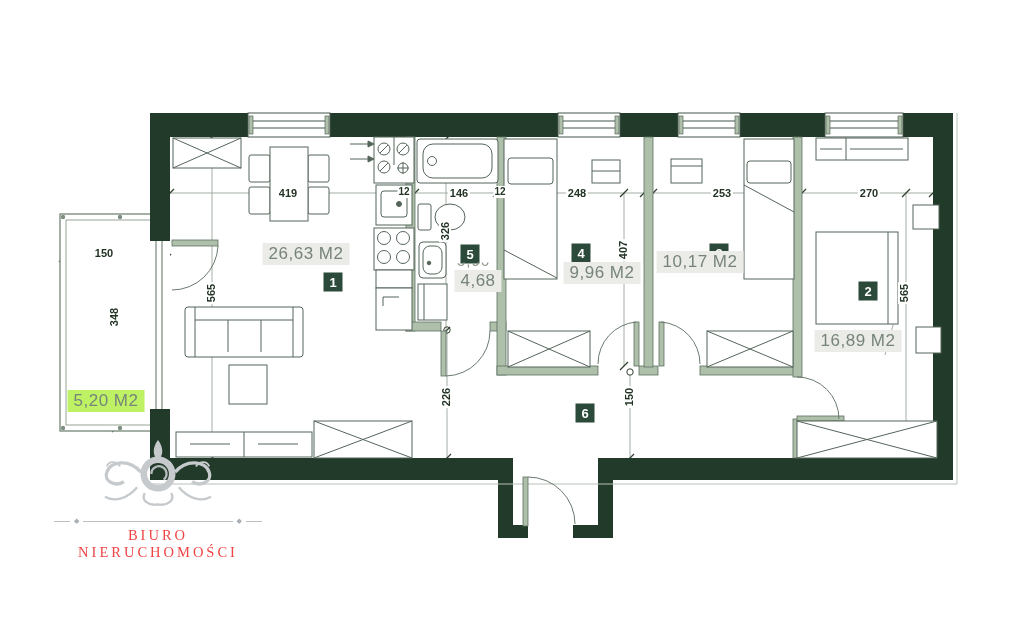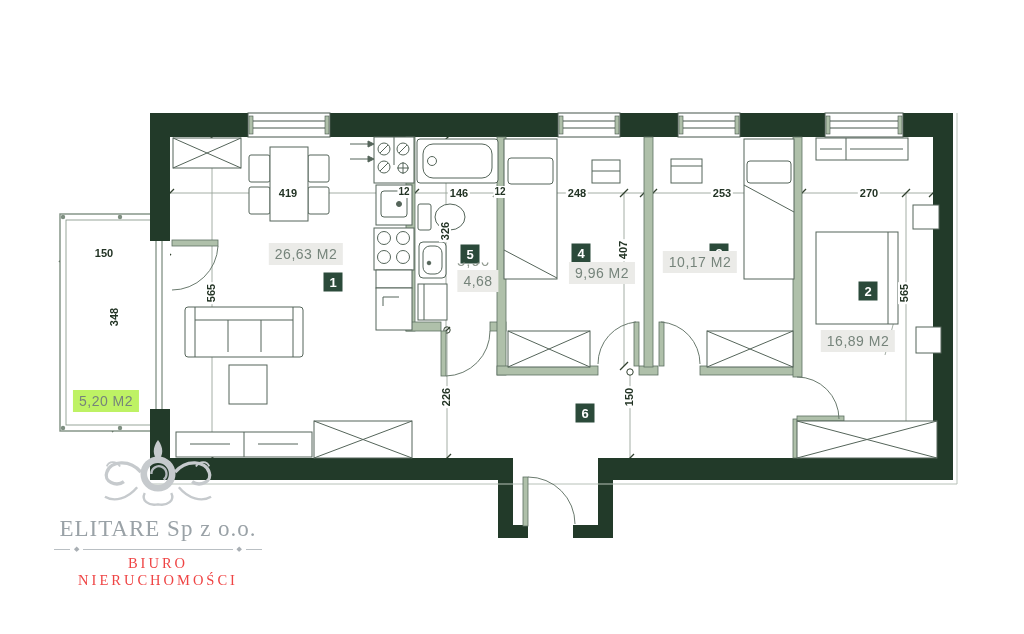--- a/index.html
+++ b/index.html
@@ -3,21 +3,21 @@
 <meta charset="utf-8">
 <style>
   html,body{margin:0;padding:0;background:#fff;}
   #stage{position:relative;width:1024px;height:634px;background:#ffffff;overflow:hidden;
          font-family:"Liberation Sans",sans-serif;}
   #plan-svg{position:absolute;left:0;top:0;}
   .lbl{position:absolute;transform:translate(-50%,-50%);white-space:nowrap;}
   .dim{background:#fff;color:#233425;font-weight:bold;font-size:11px;padding:0 2px;line-height:12px;}
   .dim.v{transform:translate(-50%,-50%) rotate(-90deg);}
   .dim.tiny{font-size:10px;padding:0 1px;}
-  .area{background:#ebebe8;color:#76847b;font-size:14px;padding:1px 6px;line-height:20px;letter-spacing:0.5px;}
+  .area{background:#ebebe8;color:#76847b;font-size:17px;padding:1px 6px;line-height:20px;letter-spacing:0.5px;}
   .area.balcony{background:#bef264;}
   .badge{background:#2b4a3a;color:#ffffff;font-weight:bold;font-size:13px;width:19px;height:19px;
          line-height:19px;text-align:center;}
   .partial-wrap{height:7px;overflow:hidden;width:42px;}
   .partial-wrap span{display:block;margin-top:-11px;color:#90998f;font-size:15px;letter-spacing:1px;}
   #logo{position:absolute;left:48px;top:438px;width:220px;text-align:center;}
   #logo .company{font-family:"Liberation Serif",serif;color:#9aa2a7;font-size:23px;letter-spacing:1px;margin-top:2px;}
   #logo .divider{display:flex;align-items:center;justify-content:center;color:#b6bcc0;margin:3px 6px 2px 6px;}
   #logo .divider .line{flex:1;border-top:1px solid #b9bfc3;}
   #logo .divider .line.short{flex:0 0 16px;}
@@ -372,21 +372,20 @@
       <path d="M63,38 a8,8 0 1 1 13,6" stroke-width="2.5" stroke="#b4babd"></path>
       <path d="M52,36 C40,22 20,24 16,36 C12,46 26,52 34,46" stroke-width="3.5"></path>
       <path d="M88,36 C100,22 120,24 124,36 C128,46 114,52 106,46" stroke-width="3.5"></path>
       <path d="M48,52 C38,64 24,68 14,62" stroke-width="2.5"></path>
       <path d="M92,52 C102,64 116,68 126,62" stroke-width="2.5"></path>
       <path d="M56,58 C52,66 60,72 70,70 C80,72 88,66 84,58" stroke-width="2.5"></path>
       <path d="M30,30 C26,24 18,24 16,30" stroke-width="2"></path>
       <path d="M110,30 C114,24 122,24 124,30" stroke-width="2"></path>
     </g>
   </svg>
-  <div class="company">ELITARE Sp z o.o.</div>
   <div class="divider">
     <span class="line short"></span>
         <span class="dia">◆</span>
     <span class="line"></span>
     <span class="dia">◆</span>
         <span class="line short"></span>
   </div>
   <div class="tagline">BIURO NIERUCHOMOŚCI</div>
 </div>
 

